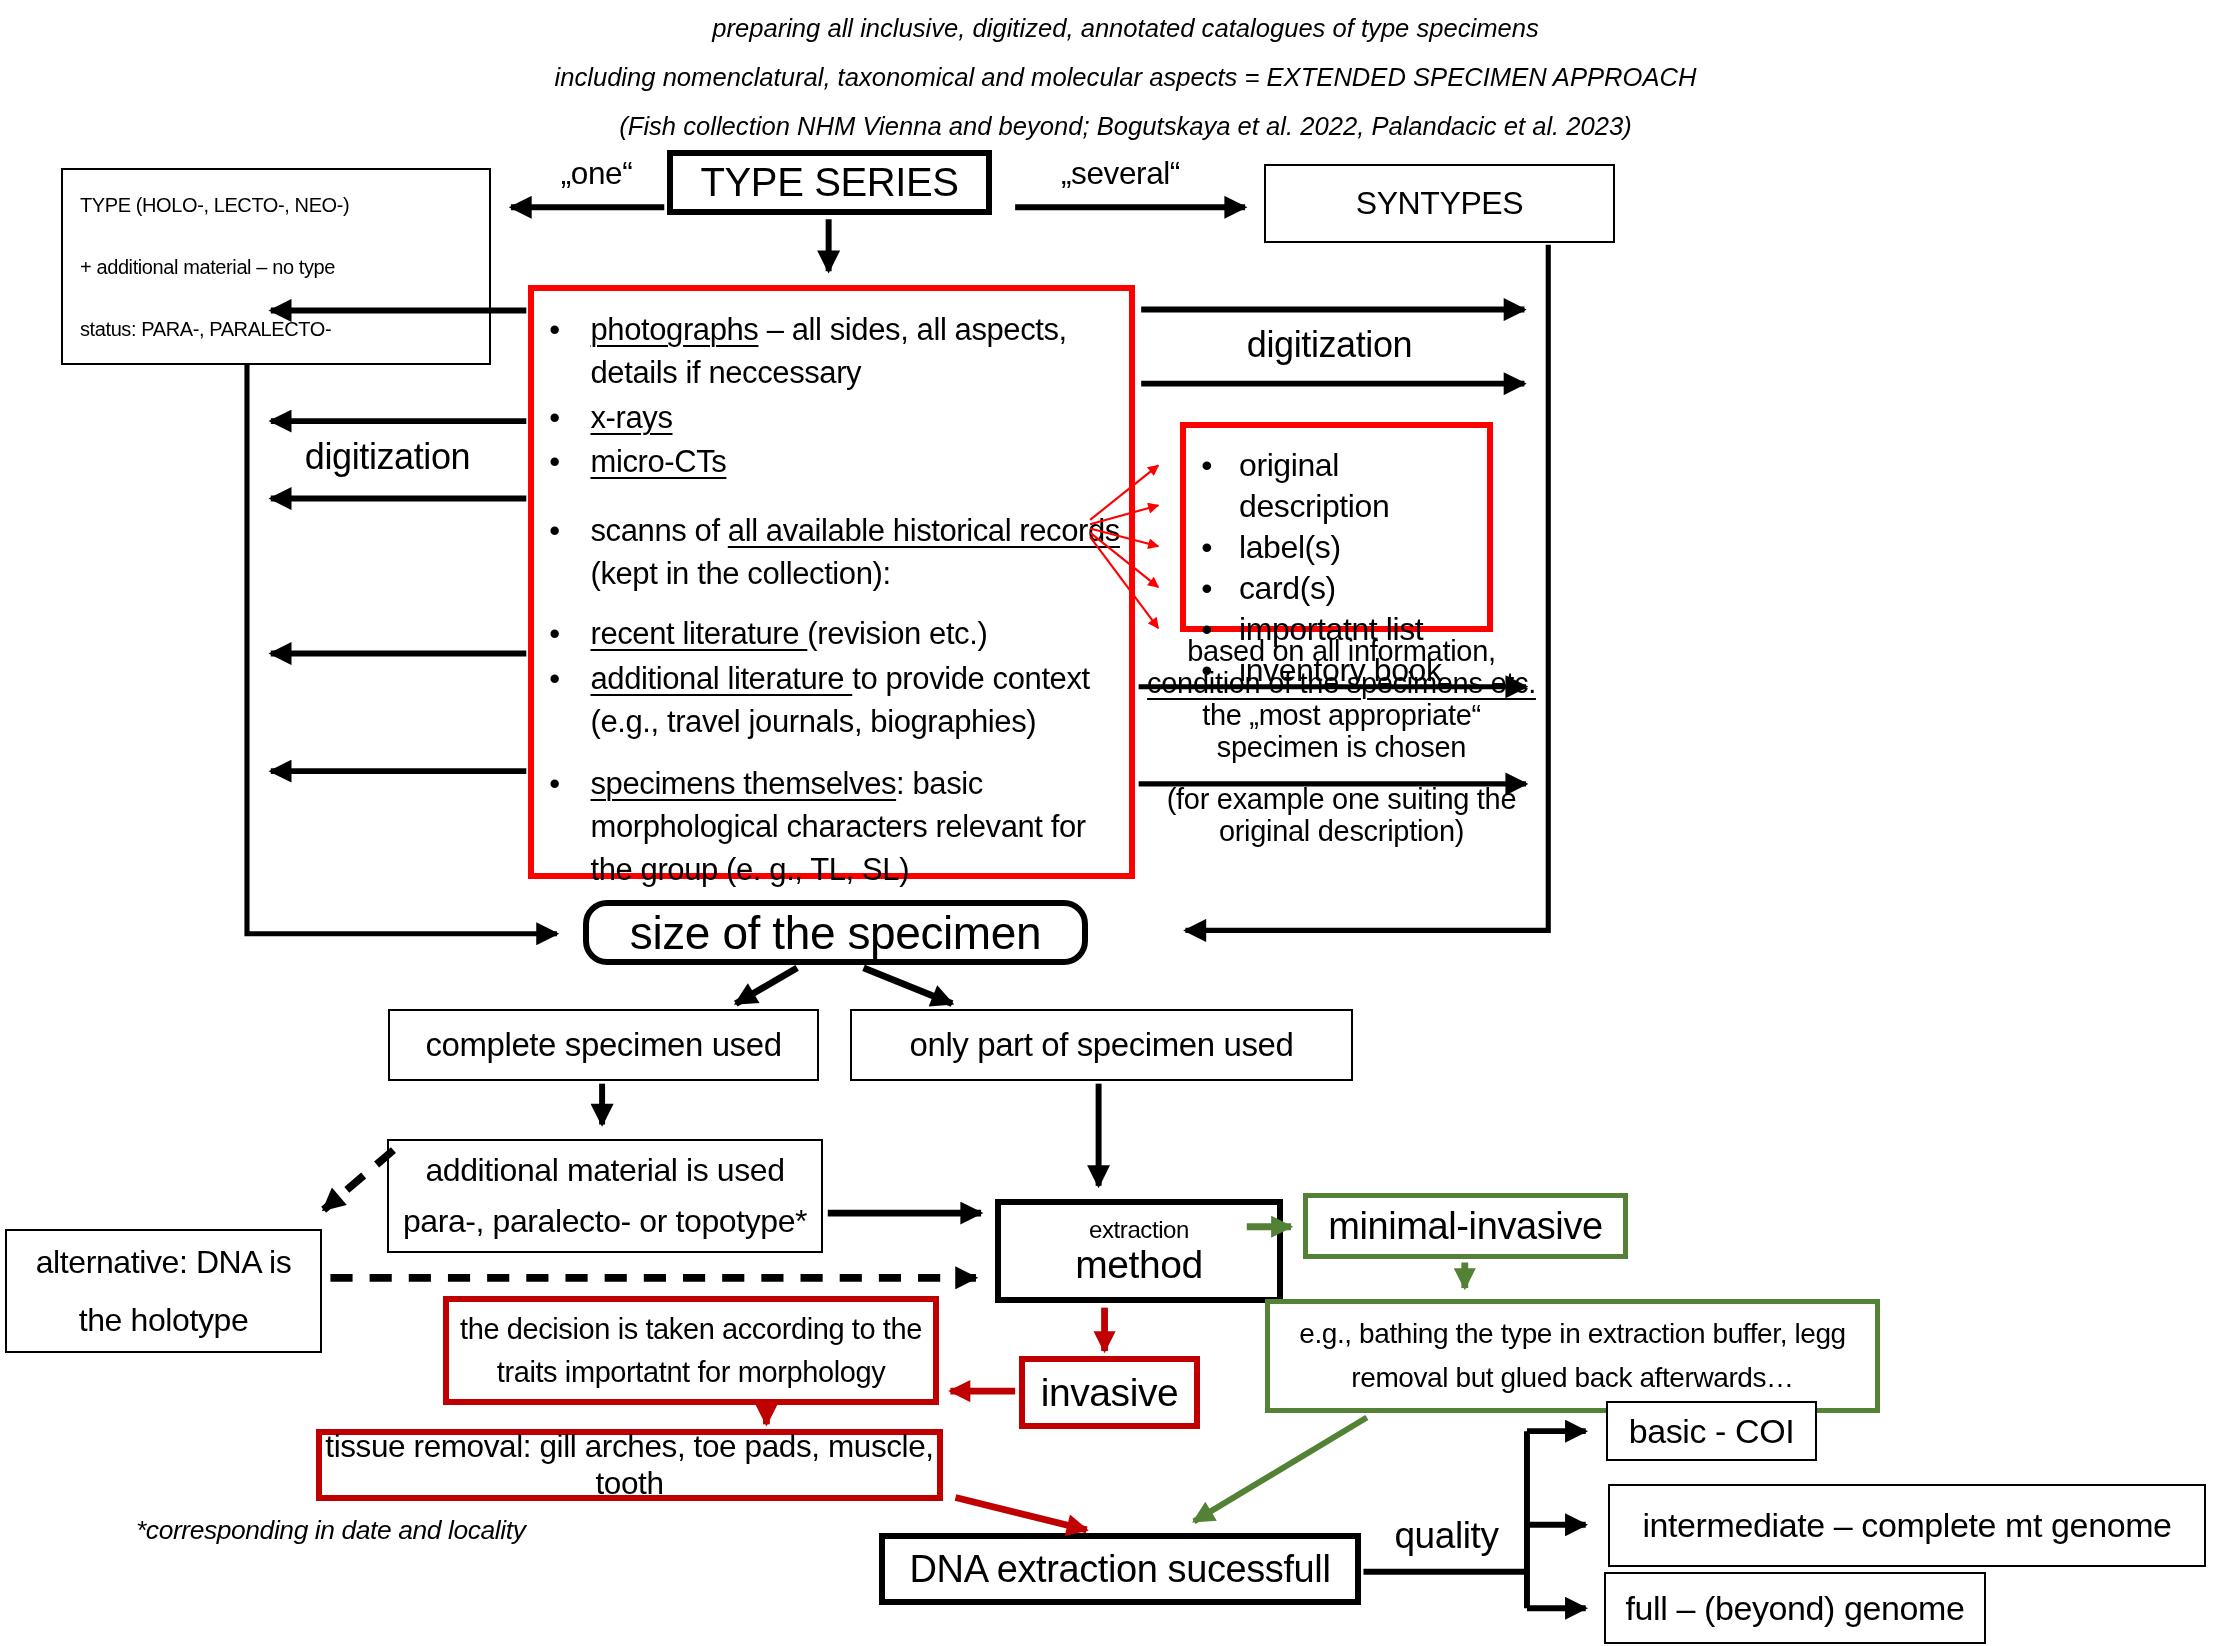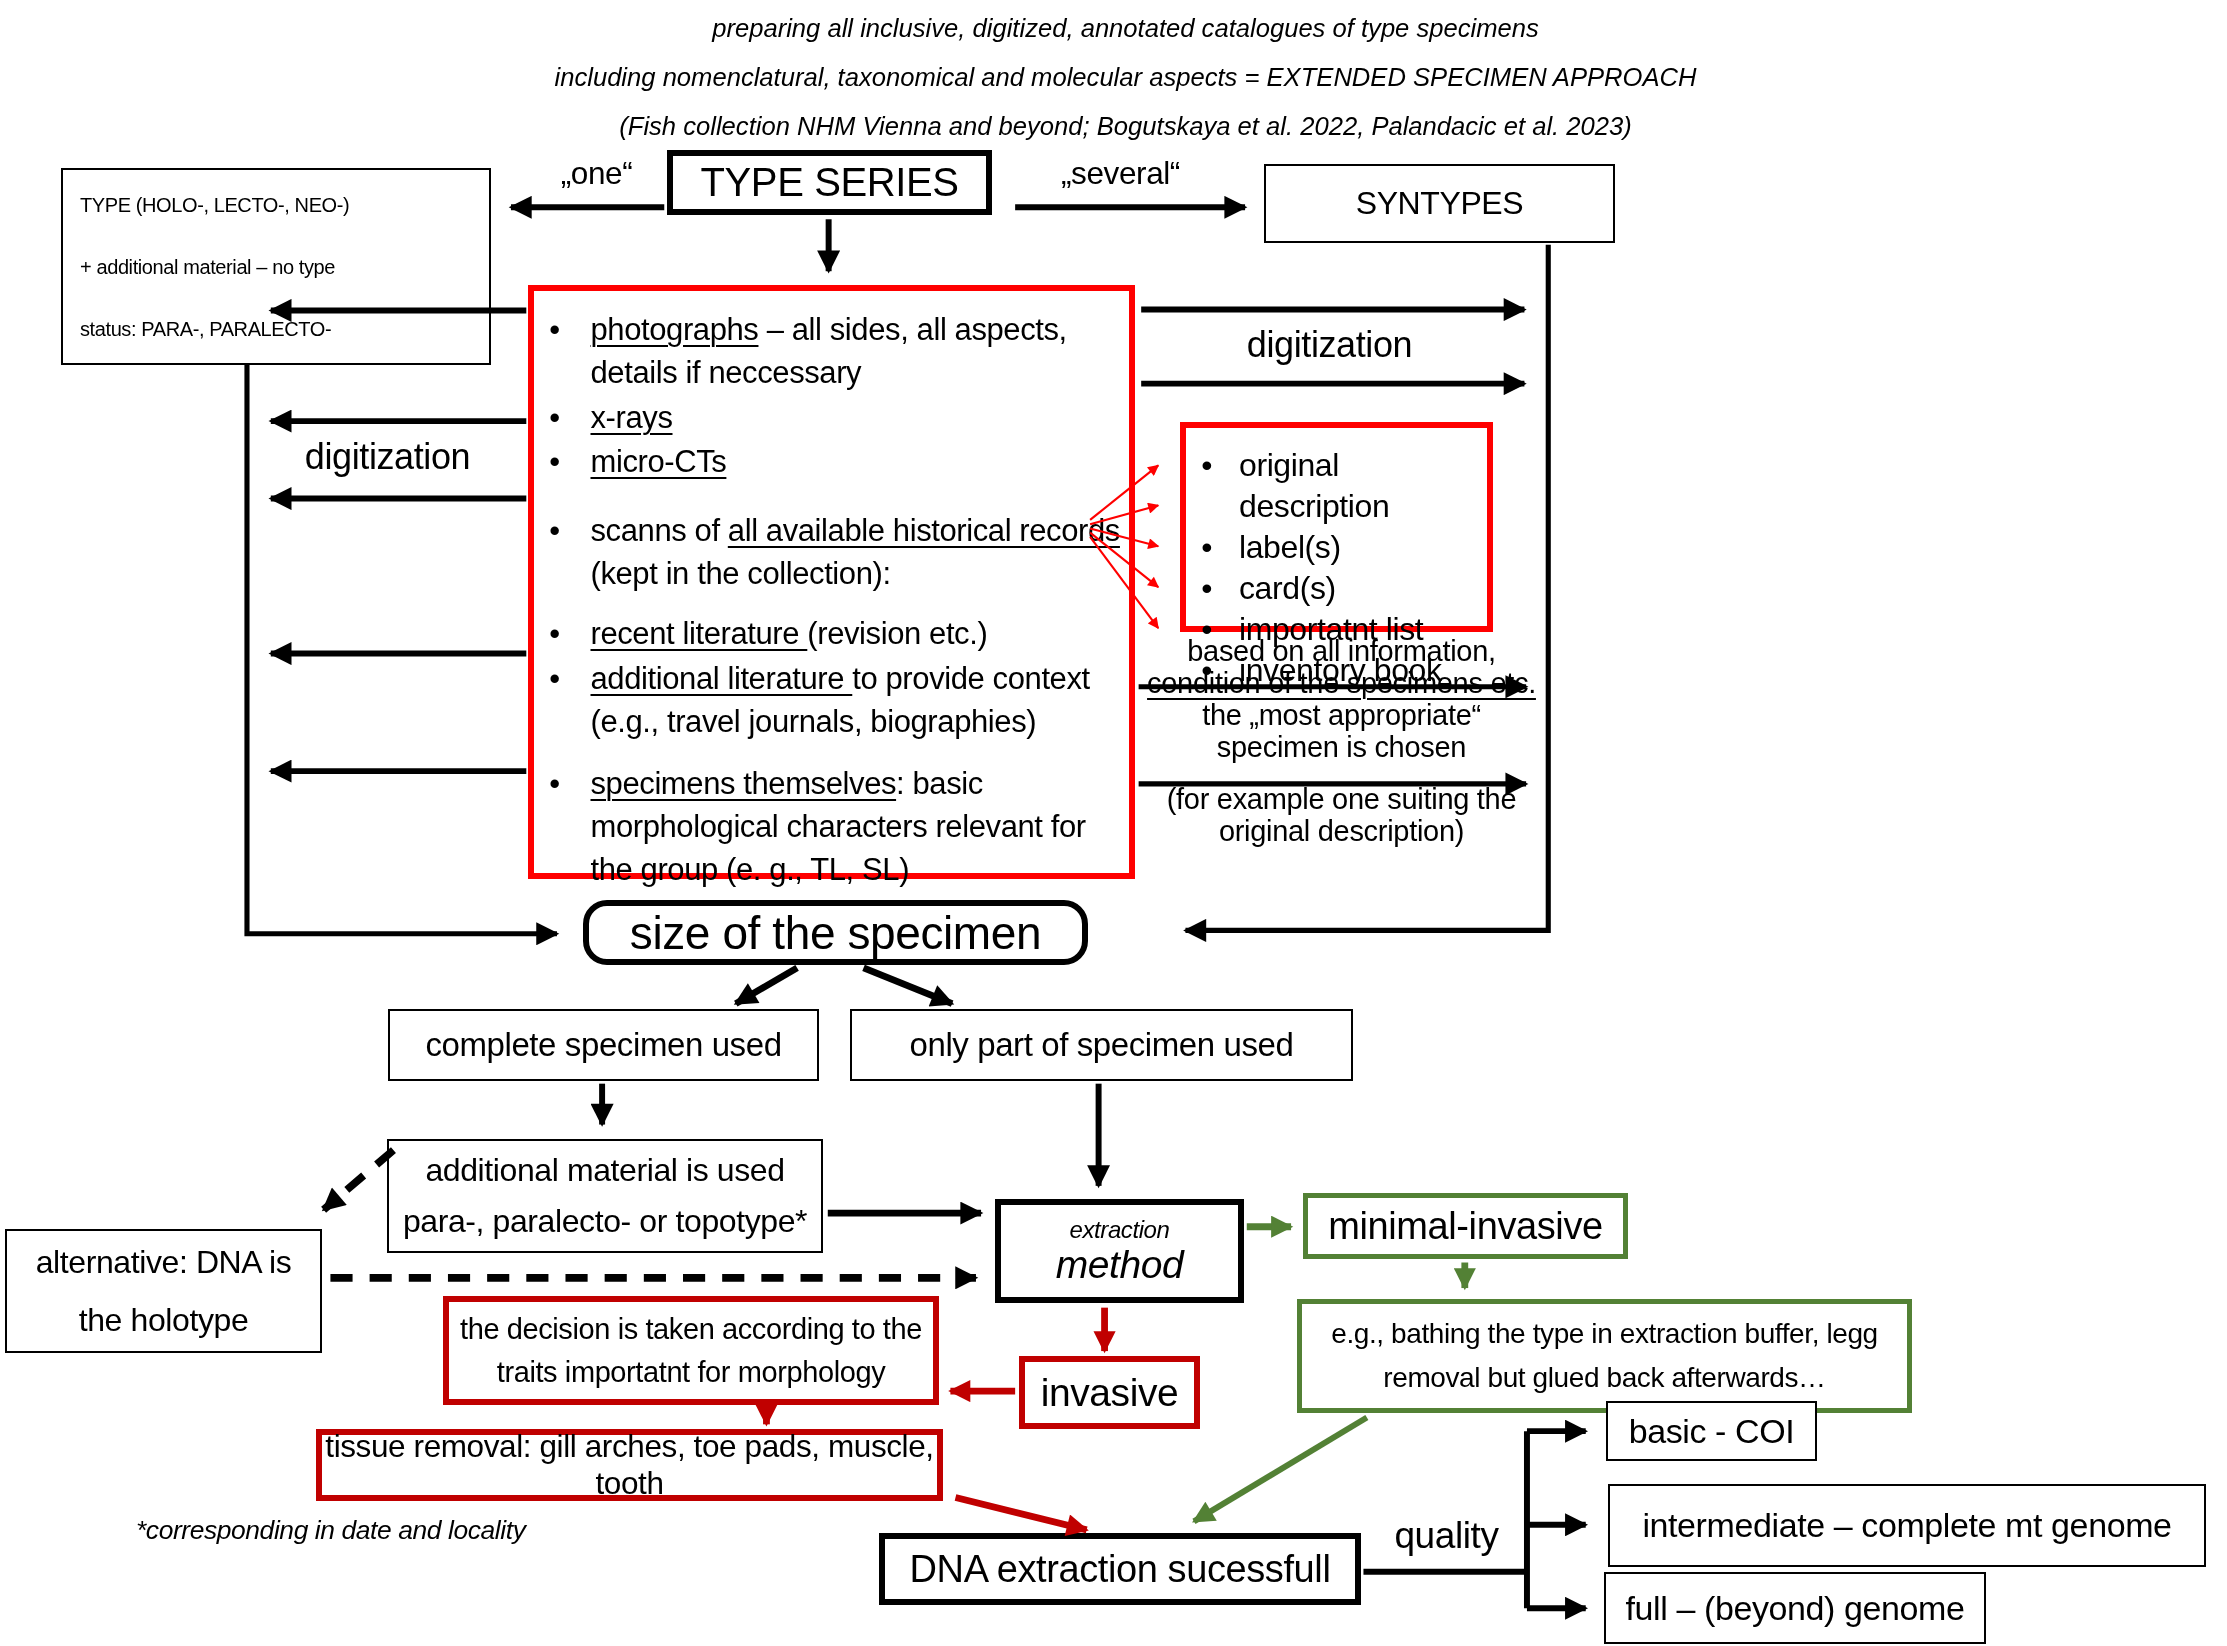--- a/index.html
+++ b/index.html
@@ -125,30 +125,30 @@
   <div class="box" style="left:387px;top:1139px;width:436px;height:114px;font-size:32px;line-height:51px;">
     <span>additional material is used</span>
     <span>para-, paralecto- or topotype*</span>
   </div>
 
   <div class="box" style="left:5px;top:1229px;width:317px;height:124px;font-size:32px;line-height:58px;">
     <span>alternative: DNA is</span>
     <span>the holotype</span>
   </div>
 
-  <div class="box bold" style="left:995px;top:1199px;width:249px;height:104px;font-style:italic;">
+  <div class="box bold" style="left:995px;top:1199px;width:288px;height:104px;">
     <span style="font-size:24px;line-height:27px;">extraction</span>
     <span style="font-size:39px;line-height:44px;">method</span>
   </div>
 
   <div class="box greenbox" style="left:1303px;top:1193px;width:325px;height:66px;font-size:38px;">
     <span>minimal-invasive</span>
   </div>
 
-  <div class="box greenbox" style="left:1297px;top:1299px;width:615px;height:114px;font-size:28px;line-height:44px;">
+  <div class="box greenbox" style="left:1265px;top:1299px;width:615px;height:114px;font-size:28px;line-height:44px;">
     <span>e.g., bathing the type in extraction buffer, legg</span>
     <span>removal but glued back afterwards…</span>
   </div>
 
   <div class="box darkred" style="left:1019px;top:1356px;width:181px;height:73px;font-size:39px;">
     <span>invasive</span>
   </div>
 
   <div class="box darkred" style="left:443px;top:1296px;width:496px;height:109px;font-size:29px;line-height:43px;">
     <span>the decision is taken according to the</span>

